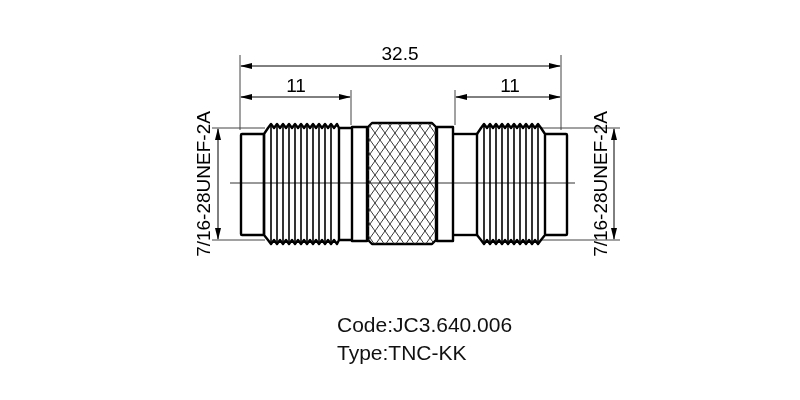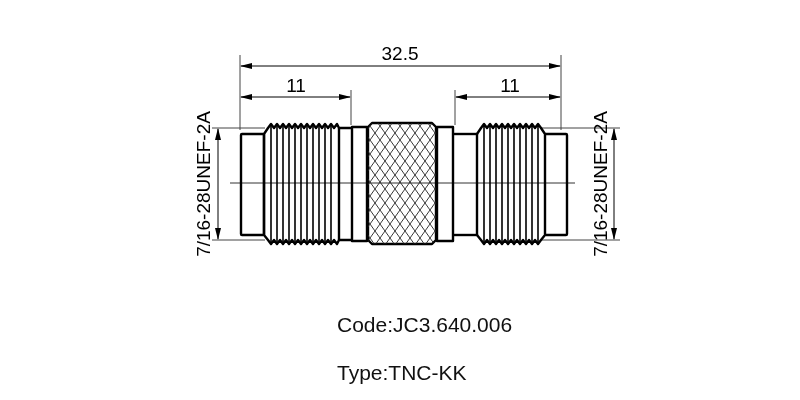--- a/index.html
+++ b/index.html
@@ -3,21 +3,21 @@
 <meta charset="utf-8">
 <style>
   html, body { margin: 0; padding: 0; background: #ffffff; }
   body { width: 800px; height: 400px; position: relative; overflow: hidden;
          font-family: "Liberation Sans", sans-serif; color: #000; }
   #drawing { position: absolute; left: 0; top: 0; }
   .dim-text { font-family: "Liberation Sans", sans-serif; font-size: 19px; fill: #000; }
   .caption { position: absolute; left: 301px; font-size: 21px; line-height: 24px;
              font-family: "Liberation Sans", sans-serif; color: #111; white-space: nowrap; margin-left: 36px; }
   #cap-code { top: 313px; }
-  #cap-type { top: 361px; }
+  #cap-type { top: 341px; }
 </style>
 </head>
 <body>
 
 <svg id="drawing" width="800" height="400" viewBox="0 0 800 400" xmlns="http://www.w3.org/2000/svg">
   <defs>
     <marker id="arr" markerWidth="12" markerHeight="6" refX="11" refY="3" orient="auto-start-reverse" markerUnits="userSpaceOnUse">
       <path d="M0,0 L12,3 L0,6 Z" fill="#000"></path>
     </marker>
     <pattern id="knurl" width="10" height="14" patternUnits="userSpaceOnUse">

